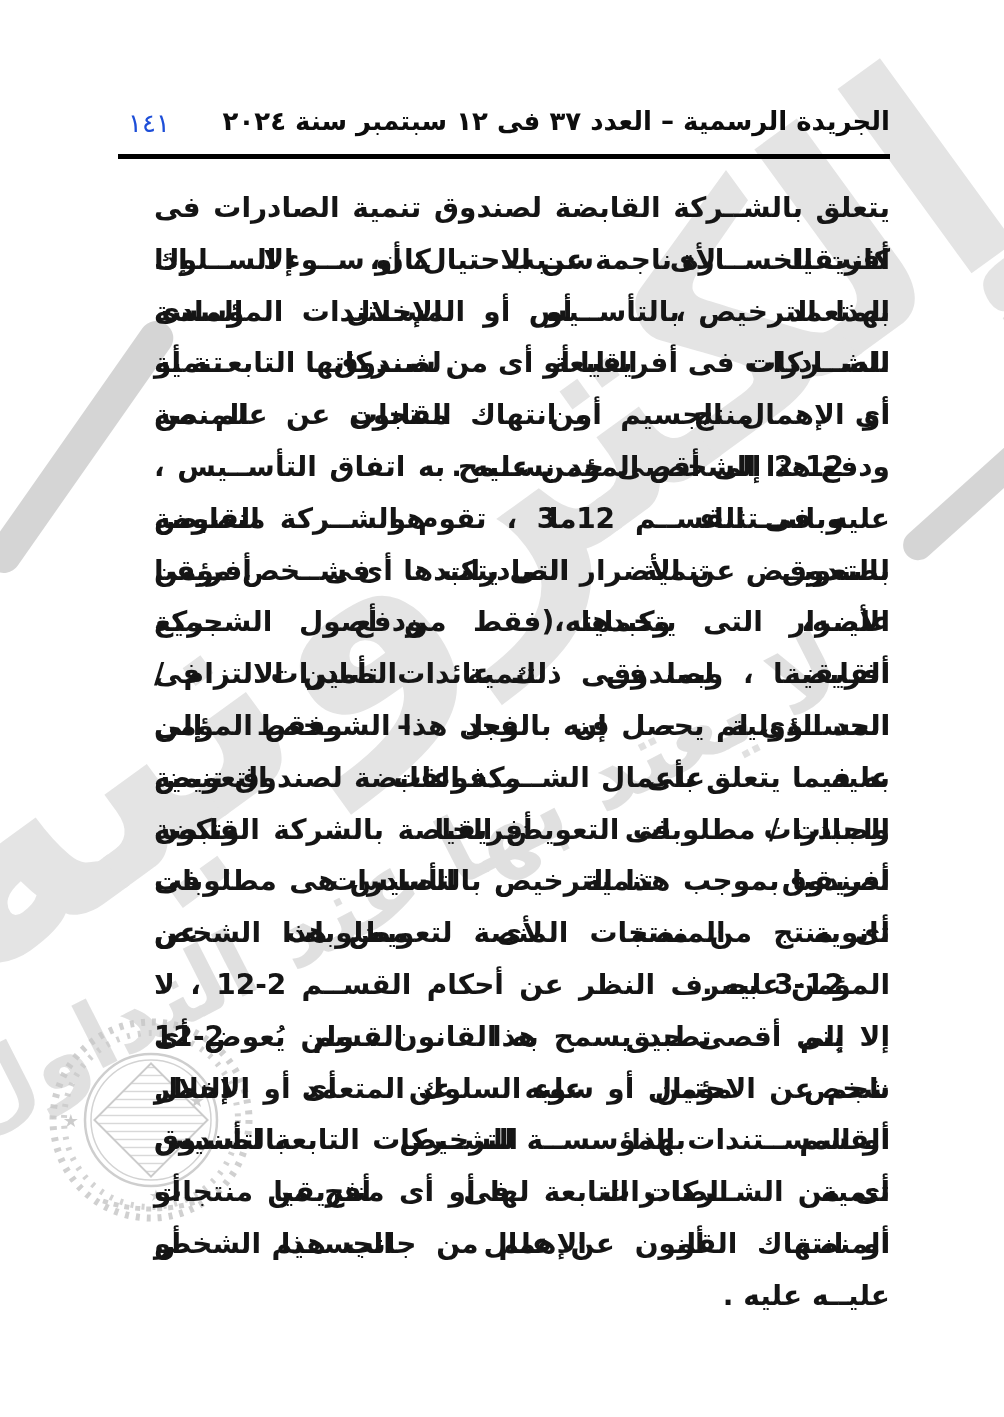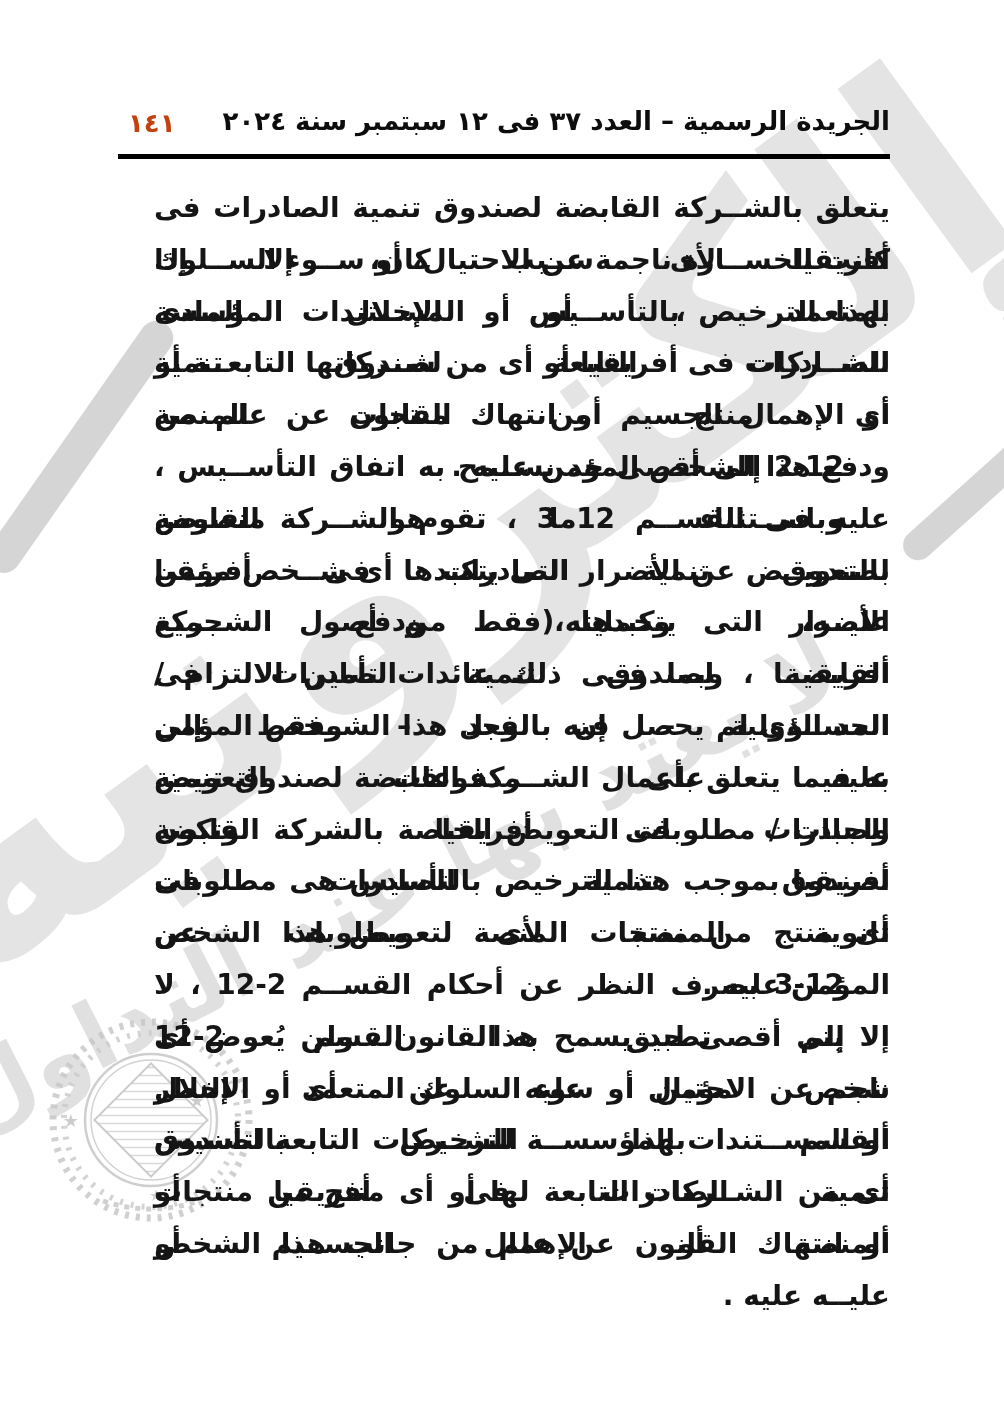--- a/index.html
+++ b/index.html
@@ -47,21 +47,21 @@
   .hdr-title{
     position:absolute;z-index:2;
     top:106px;left:118px;width:772px;
     text-align:right;
     font-size:26px;font-weight:700;color:#0d0d0d;
     direction:rtl;
   }
   .hdr-pagenum{
     position:absolute;z-index:2;
     top:108px;left:128px;
-    font-size:26px;font-weight:700;color:#c2410c;
+    font-size:26px;font-weight:400;color:#1d4ed8;
   }
   .hdr-rule{
     position:absolute;z-index:2;
     top:154px;left:118px;width:772px;height:5px;
     background:#000;
   }
   .body-text{
     position:absolute;z-index:2;
     top:182px;left:118px;width:772px;
     direction:rtl;

